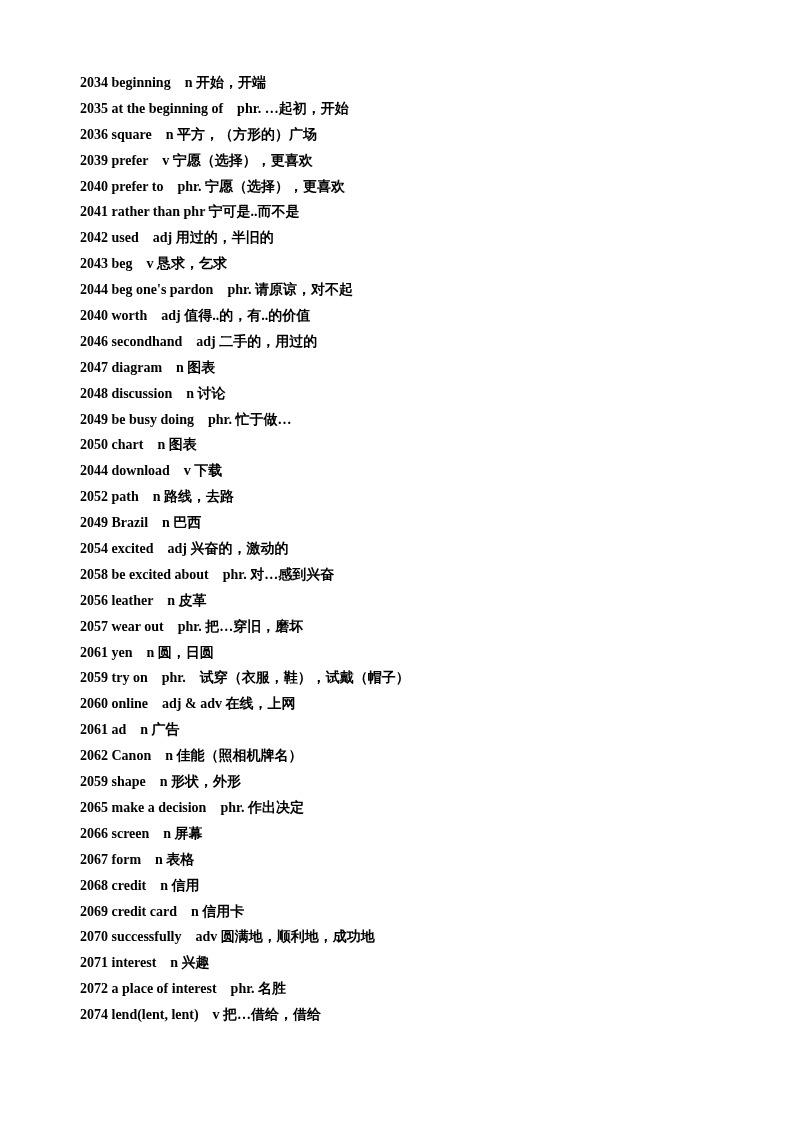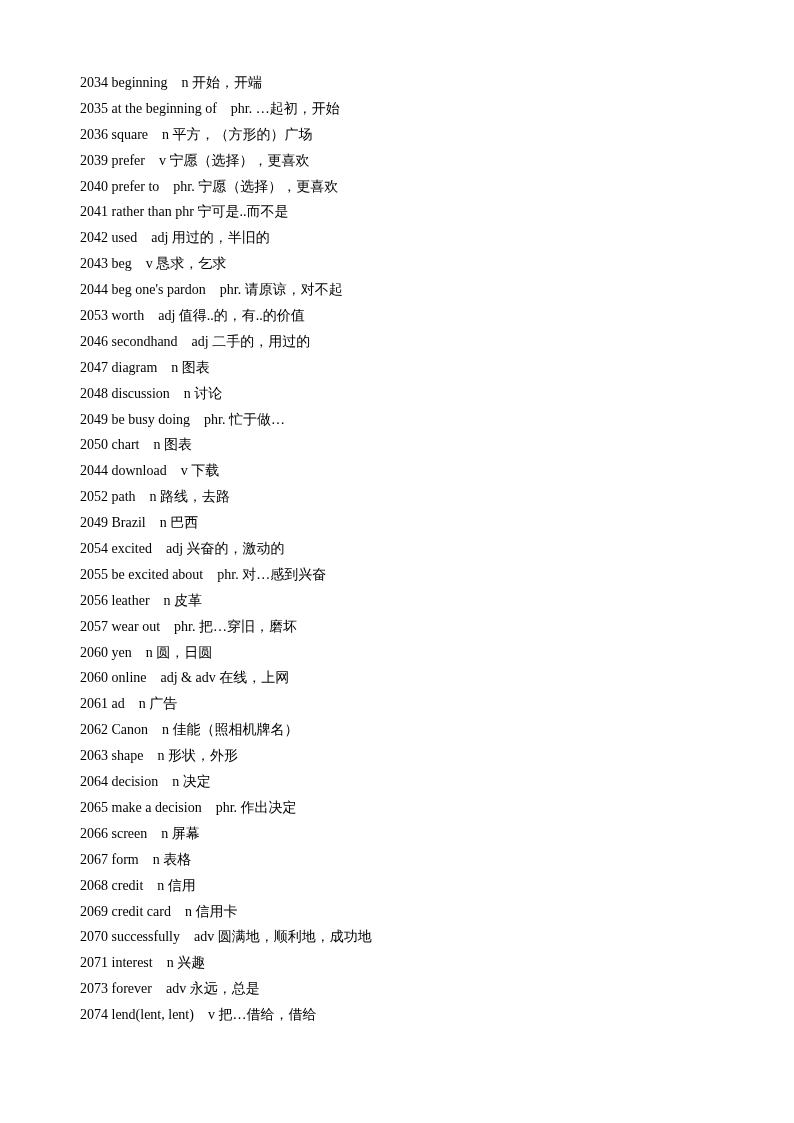--- a/index.html
+++ b/index.html
@@ -11,57 +11,57 @@
       background: #ffffff;
       font-family: "Times New Roman", Times, serif;
       font-size: 14px;
       color: #000000;
       width: 794px;
       min-height: 1123px;
       padding: 70px 80px;
     }
     .entry {
       line-height: 1.85;
-      font-weight: normal;
+      font-weight: bold;
     }
   </style>
 </head>
 <body>
 
 <div id="content">
     <div class="entry">2034 beginning　n 开始，开端</div>
     <div class="entry">2035 at the beginning of　phr. …起初，开始</div>
     <div class="entry">2036 square　n 平方，（方形的）广场</div>
     <div class="entry">2039 prefer　v 宁愿（选择），更喜欢</div>
     <div class="entry">2040 prefer to　phr. 宁愿（选择），更喜欢</div>
     <div class="entry">2041 rather than phr 宁可是..而不是</div>
     <div class="entry">2042 used　adj 用过的，半旧的</div>
     <div class="entry">2043 beg　v 恳求，乞求</div>
     <div class="entry">2044 beg one's pardon　phr. 请原谅，对不起</div>
-    <div class="entry">2053 worth　adj 值得..的，有..的价值</div>
+    <div class="entry">2040 worth　adj 值得..的，有..的价值</div>
     <div class="entry">2046 secondhand　adj 二手的，用过的</div>
     <div class="entry">2047 diagram　n 图表</div>
     <div class="entry">2048 discussion　n 讨论</div>
     <div class="entry">2049 be busy doing　phr. 忙于做…</div>
     <div class="entry">2050 chart　n 图表</div>
     <div class="entry">2044 download　v 下载</div>
     <div class="entry">2052 path　n 路线，去路</div>
     <div class="entry">2049 Brazil　n 巴西</div>
     <div class="entry">2054 excited　adj 兴奋的，激动的</div>
-    <div class="entry">2055 be excited about　phr. 对…感到兴奋</div>
+    <div class="entry">2058 be excited about　phr. 对…感到兴奋</div>
     <div class="entry">2056 leather　n 皮革</div>
     <div class="entry">2057 wear out　phr. 把…穿旧，磨坏</div>
-    <div class="entry">2060 yen　n 圆，日圆</div>
+    <div class="entry">2061 yen　n 圆，日圆</div>
+    <div class="entry">2059 try on　phr.　试穿（衣服，鞋），试戴（帽子）</div>
     <div class="entry">2060 online　adj &amp; adv 在线，上网</div>
     <div class="entry">2061 ad　n 广告</div>
     <div class="entry">2062 Canon　n 佳能（照相机牌名）</div>
-    <div class="entry">2063 shape　n 形状，外形</div>
-    <div class="entry">2064 decision　n 决定</div>
+    <div class="entry">2059 shape　n 形状，外形</div>
     <div class="entry">2065 make a decision　phr. 作出决定</div>
     <div class="entry">2066 screen　n 屏幕</div>
     <div class="entry">2067 form　n 表格</div>
     <div class="entry">2068 credit　n 信用</div>
     <div class="entry">2069 credit card　n 信用卡</div>
     <div class="entry">2070 successfully　adv 圆满地，顺利地，成功地</div>
     <div class="entry">2071 interest　n 兴趣</div>
-    <div class="entry">2073 forever　adv 永远，总是</div>
+    <div class="entry">2072 a place of interest　phr. 名胜</div>
     <div class="entry">2074 lend(lent, lent)　v 把…借给，借给</div>
   </div>
 
 </body></html>

